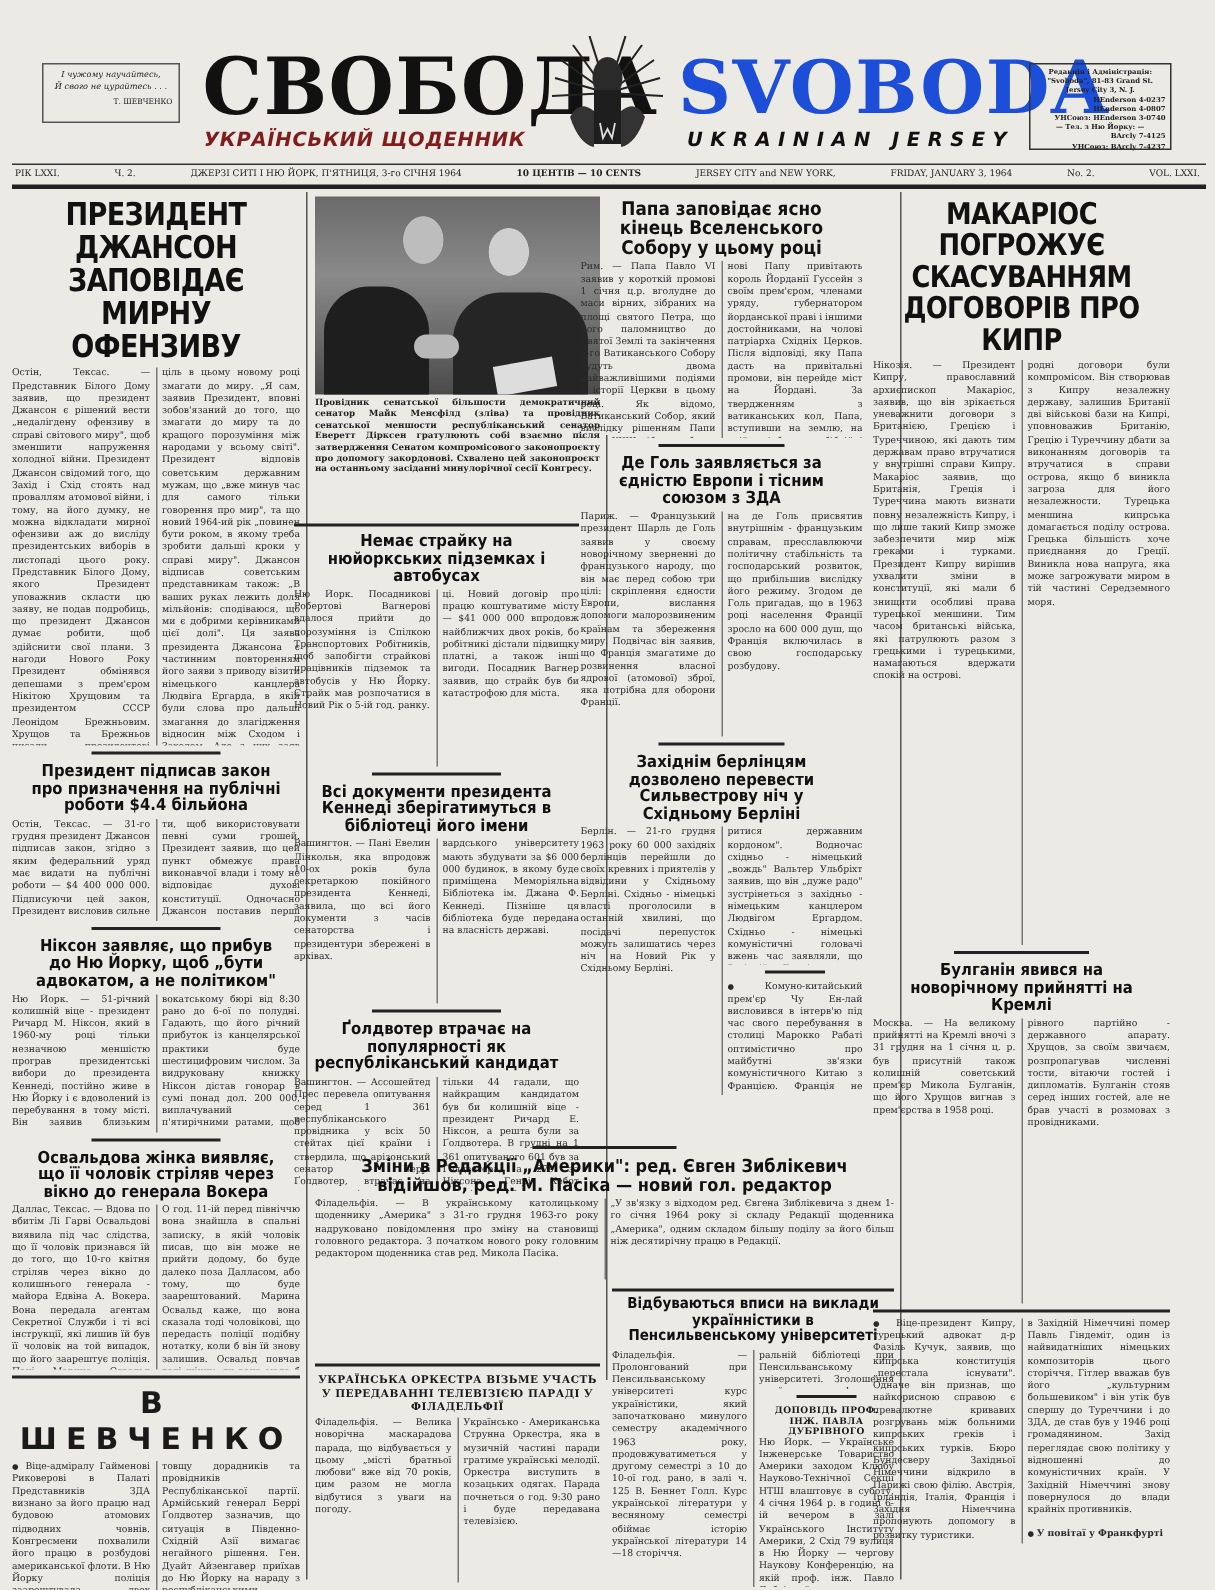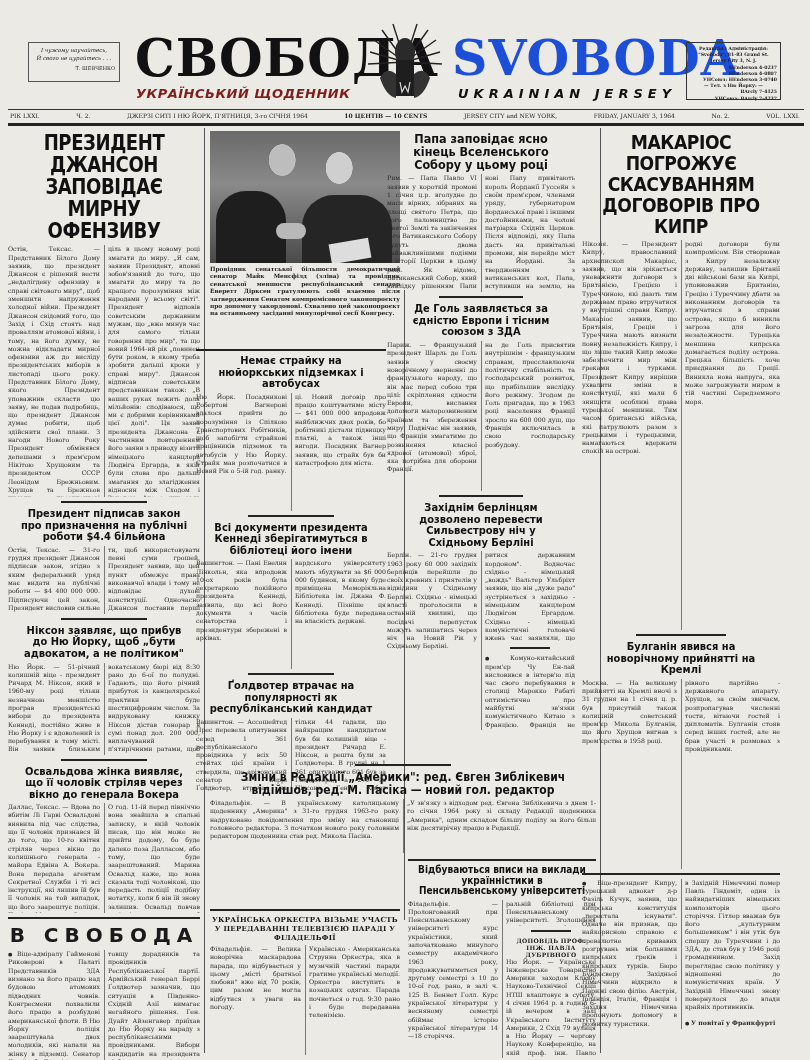--- a/index.html
+++ b/index.html
@@ -192,21 +192,21 @@
     <div class="sep"></div>
     <div>
       <div class="headline h-sec">Освальдова жінка виявляє, що її чоловік стріляв через вікно до генерала Вокера</div>
       <div class="body2">
         <div class="txt" style="height:110px">Даллас, Тексас. — Вдова по вбитім Лі Гарві Освальдові виявила під час слідства, що її чоловік признався їй до того, що 10-го квітня стріляв через вікно до колишнього генерала - майора Едвіна А. Вокера. Вона передала агентам Секретної Служби і ті всі інструкції, які лишив їй був її чоловік на той випадок, що його заарештує поліція. Пані Марина Освальд оповідає, що її чоловік довго не приходив додому 10-го квітня цього року.</div>
         <div class="txt" style="height:110px">О год. 11-ій перед північчю вона знайшла в спальні записку, в якій чоловік писав, що він може не прийти додому, бо буде далеко поза Далласом, або тому, що буде заарештований. Марина Освальд каже, що вона сказала тоді чоловікові, що передасть поліції подібну нотатку, коли б він їй знову залишив. Освальд повчав тоді жінку, як вона мала б сама платити рахунок за газ і світло, коли його не буде.</div>
       </div>
     </div>
     <div class="sep-full"></div>
     <div>
-      <div class="h-section">В СВОБОДА</div>
+      <div class="h-section">В ШЕВЧЕНКО</div>
       <div class="body2">
         <div class="txt bullet" style="height:135px">Віце-адміралу Гайменові Риковерові в Палаті Представників ЗДА визнано за його працю над будовою атомових підводних човнів. Конгресмени похвалили його працю в розбудові американської флоти. В Ню Йорку поліція заарештувала двох молодиків, які напали на жінку в підземці. Сенатор Джейкоб Джевітс заявив, що він підтримуватиме програму громадянських прав.</div>
         <div class="txt" style="height:135px">товщу дорадників та провідників Республіканської партії. Армійський генерал Беррі Ґолдвотер зазначив, що ситуація в Південно-Східній Азії вимагає негайного рішення. Ген. Дуайт Айзенгавер приїхав до Ню Йорку на нараду з республіканськими провідниками. Вибори кандидатів на президента відбудуться в липні.</div>
       </div>
     </div>
   </div>
 
   <div class="col" style="left:210px; width:190px">
     <div class="photo">
       <div class="suit1"></div>

